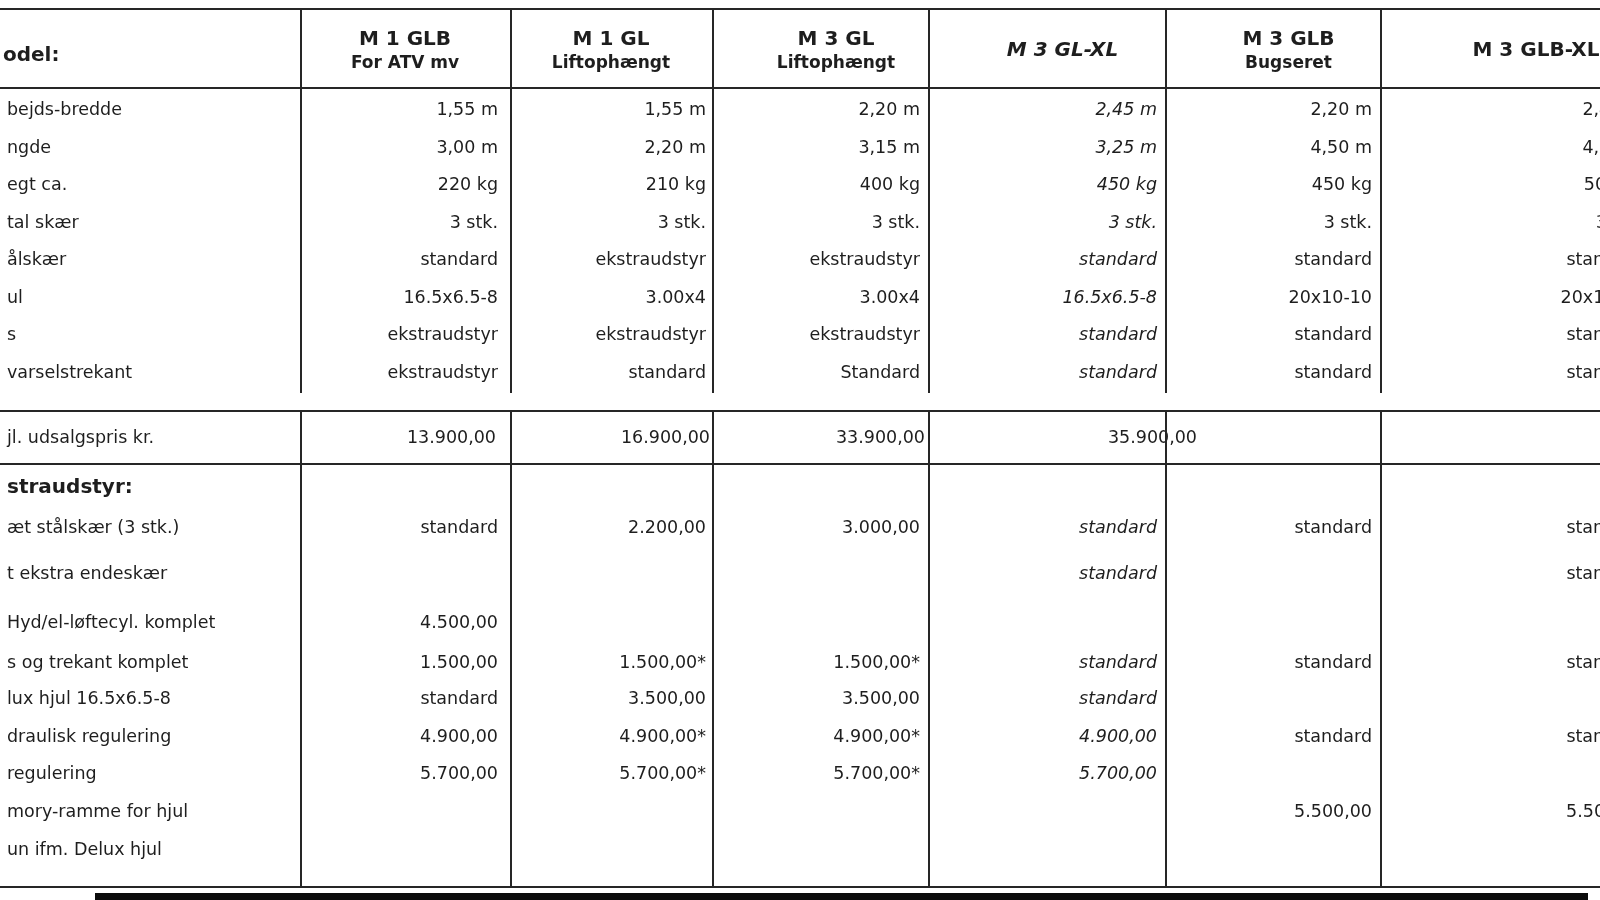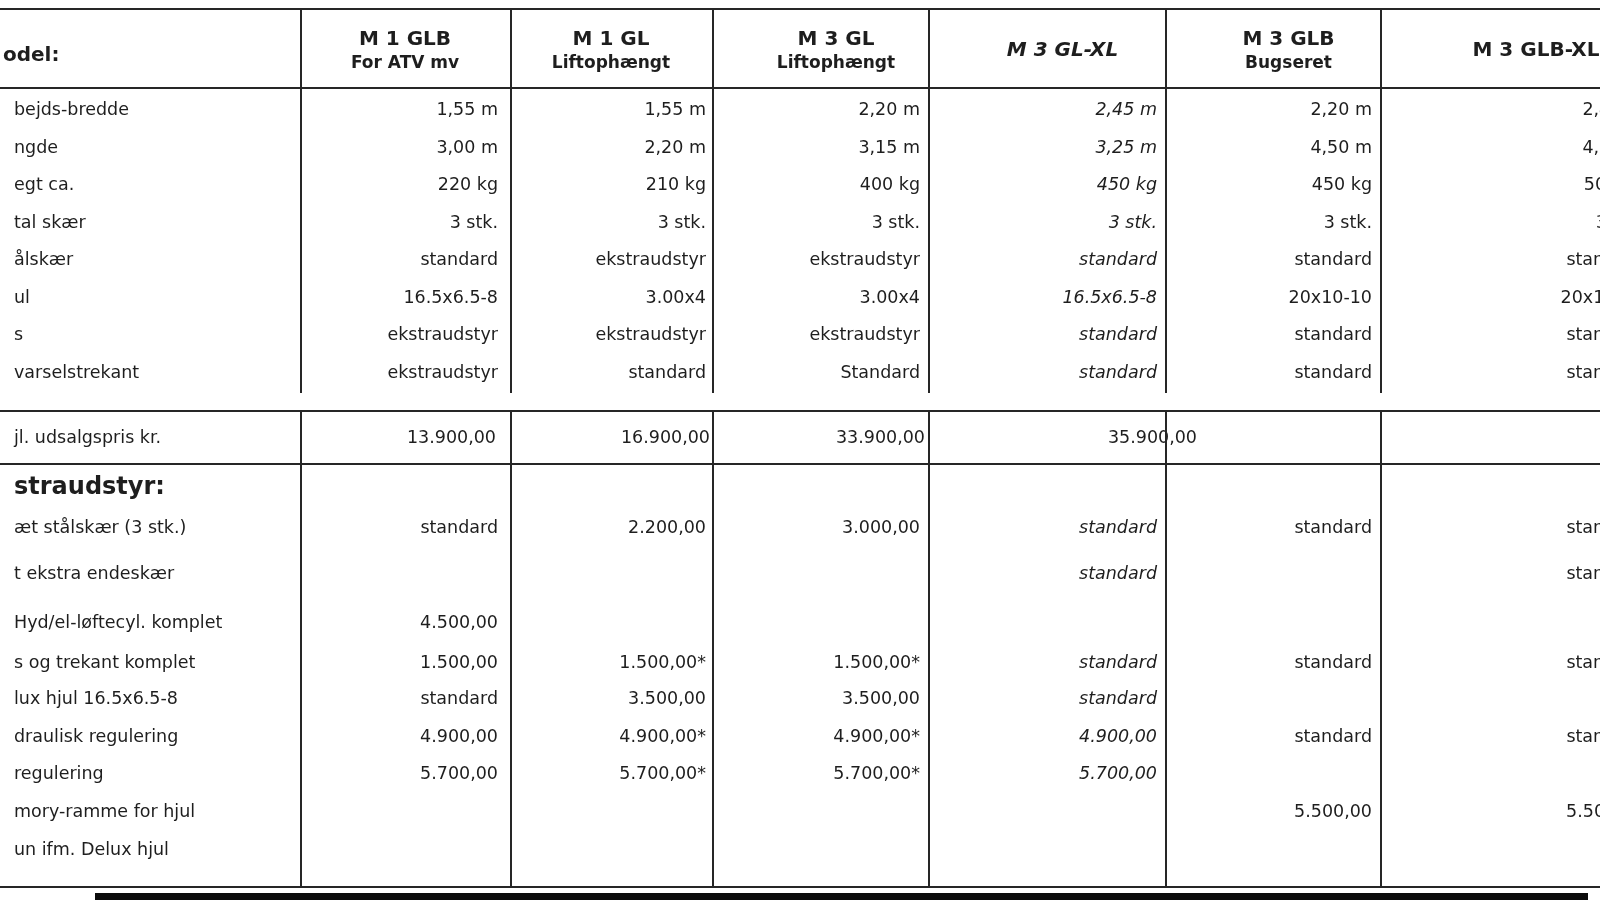--- a/index.html
+++ b/index.html
@@ -13,21 +13,21 @@
   .vl{position:absolute;top:0;bottom:0;width:2px;background:#262626;}
   .vl1{left:300px}.vl2{left:510px}.vl3{left:712px}.vl4{left:928px}.vl5{left:1165px}.vl6{left:1380px}
 
   .band-header{top:8px;height:77px;border-top:2px solid #262626;border-bottom:2px solid #262626;}
   .band-spec{top:87px;height:306px;}
   .band-price{top:410px;height:51px;border-top:2px solid #262626;border-bottom:2px solid #262626;}
   .band-extras{top:465px;height:421px;border-bottom:2px solid #262626;}
 
   .row{display:flex;width:1660px;}
   .c{flex:none;overflow:hidden;white-space:nowrap;}
-  .c0{width:300px;text-align:left;padding-left:14px;box-sizing:border-box;}
+  .c0{width:300px;text-align:left;padding-left:7px;box-sizing:border-box;}
   .c1{width:210px;}
   .c2{width:202px;}
   .c3{width:216px;padding-left:16px;}
   .c4{width:237px;font-style:italic;}
   .c5{width:215px;}
   .c6{width:280px;}
   .val{text-align:right;box-sizing:border-box;}
   .c1.val{padding-right:12px;}
   .c2.val{padding-right:6px;}
   .c3.val{padding-right:8px;}
@@ -44,21 +44,21 @@
 
   
   .band-spec .rows{padding-top:4px;}
   .band-spec .row{height:37.5px;line-height:37.5px;font-size:17.5px;}
 
   
   .band-price .row{height:51px;line-height:51px;font-size:17.5px;}
 
   
   .band-extras .row{font-size:17.5px;}
-  .row-bold .c0{font-weight:bold;font-size:24px;}
+  .row-bold .c0{font-weight:bold;font-size:20px;}
 
   .bottom-bar{position:absolute;top:893px;left:95px;width:1493px;height:7px;background:#0b0b0b;}
 </style>
 </head>
 <body>
 
 <div class="band band-header">
   <i class="vl vl1"></i>
   <i class="vl vl2"></i>
   <i class="vl vl3"></i>

